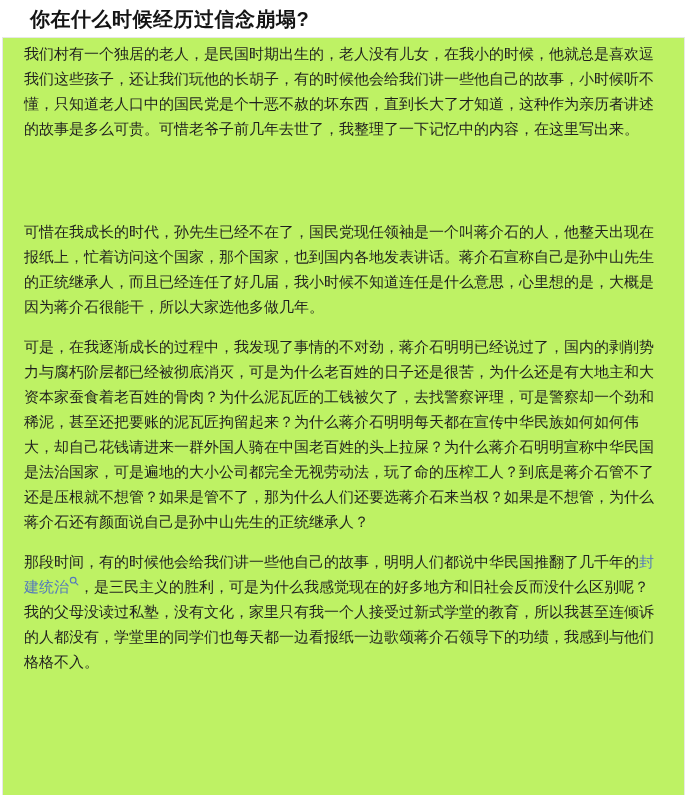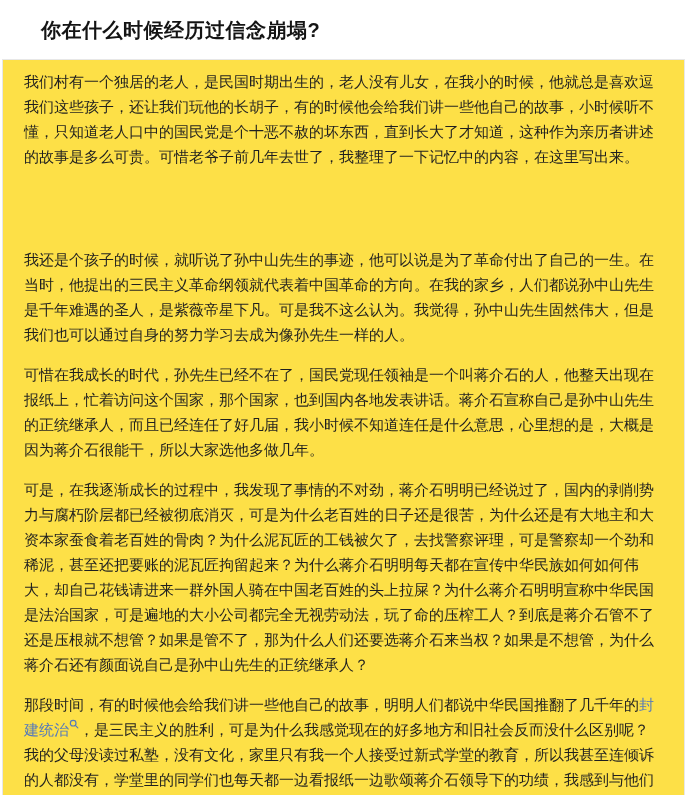--- a/index.html
+++ b/index.html
@@ -6,36 +6,36 @@
   html, body {
     margin: 0;
     padding: 0;
     background: #ffffff;
     width: 687px;
     height: 795px;
     overflow: hidden;
     font-family: "Liberation Sans", sans-serif;
   }
   .question-title {
-    margin: 11px;
+    margin: 0;
     padding: 7px 30px 6px 30px;
     font-size: 20px;
     line-height: 24px;
     font-weight: 700;
     color: #141414;
     letter-spacing: 0.5px;
   }
   .answer-panel {
     margin: 0 2px;
     border: 1px solid #e7e7e7;
     border-bottom: none;
-    padding: 9px 21px 20px 21px;
+    padding: 3px 21px 20px 21px;
     height: 758px;
     overflow: hidden;
-    background: #fde047;
+    background: #bef264;
   }
   .para {
     margin: 0 0 15px 0;
     font-size: 15px;
     line-height: 25px;
     color: #1f1f1f;
     text-align: left;
   }
   .image-gap {
     height: 63px;
@@ -58,21 +58,20 @@
 <body>
 
 <h1 class="question-title">你在什么时候经历过信念崩塌?</h1>
 
 <div class="answer-panel">
 
   <p class="para">我们村有一个独居的老人，是民国时期出生的，老人没有儿女，在我小的时候，他就总是喜欢逗我们这些孩子，还让我们玩他的长胡子，有的时候他会给我们讲一些他自己的故事，小时候听不懂，只知道老人口中的国民党是个十恶不赦的坏东西，直到长大了才知道，这种作为亲历者讲述的故事是多么可贵。可惜老爷子前几年去世了，我整理了一下记忆中的内容，在这里写出来。</p>
 
   <div class="image-gap"></div>
 
-  <p class="para">我还是个孩子的时候，就听说了孙中山先生的事迹，他可以说是为了革命付出了自己的一生。在当时，他提出的三民主义革命纲领就代表着中国革命的方向。在我的家乡，人们都说孙中山先生是千年难遇的圣人，是紫薇帝星下凡。可是我不这么认为。我觉得，孙中山先生固然伟大，但是我们也可以通过自身的努力学习去成为像孙先生一样的人。</p>
 
   <p class="para">可惜在我成长的时代，孙先生已经不在了，国民党现任领袖是一个叫蒋介石的人，他整天出现在报纸上，忙着访问这个国家，那个国家，也到国内各地发表讲话。蒋介石宣称自己是孙中山先生的正统继承人，而且已经连任了好几届，我小时候不知道连任是什么意思，心里想的是，大概是因为蒋介石很能干，所以大家选他多做几年。</p>
 
   <p class="para">可是，在我逐渐成长的过程中，我发现了事情的不对劲，蒋介石明明已经说过了，国内的剥削势力与腐朽阶层都已经被彻底消灭，可是为什么老百姓的日子还是很苦，为什么还是有大地主和大资本家蚕食着老百姓的骨肉？为什么泥瓦匠的工钱被欠了，去找警察评理，可是警察却一个劲和稀泥，甚至还把要账的泥瓦匠拘留起来？为什么蒋介石明明每天都在宣传中华民族如何如何伟大，却自己花钱请进来一群外国人骑在中国老百姓的头上拉屎？为什么蒋介石明明宣称中华民国是法治国家，可是遍地的大小公司都完全无视劳动法，玩了命的压榨工人？到底是蒋介石管不了还是压根就不想管？如果是管不了，那为什么人们还要选蒋介石来当权？如果是不想管，为什么蒋介石还有颜面说自己是孙中山先生的正统继承人？</p>
 
   <p class="para">
     <span>那段时间，有的时候他会给我们讲一些他自己的故事，明明人们都说中华民国推翻了几千年的</span><a class="search-link"><span>封建统治</span><span class="sup-icon"><svg width="10" height="10" viewBox="0 0 12 12" aria-hidden="true">
             <circle cx="5" cy="5" r="3.4" fill="none" stroke="#5378bd" stroke-width="1.4"></circle>
             <line x1="7.6" y1="7.6" x2="10.6" y2="10.6" stroke="#5378bd" stroke-width="1.4" stroke-linecap="round"></line>
           </svg></span></a><span>，是三民主义的胜利，可是为什么我感觉现在的好多地方和旧社会反而没什么区别呢？我的父母没读过私塾，没有文化，家里只有我一个人接受过新式学堂的教育，所以我甚至连倾诉的人都没有，学堂里的同学们也每天都一边看报纸一边歌颂蒋介石领导下的功绩，我感到与他们格格不入。</span>

